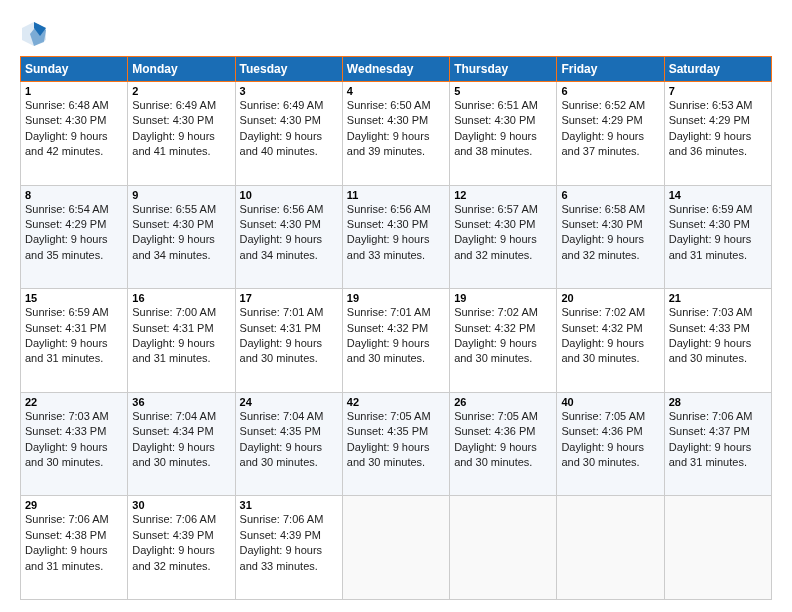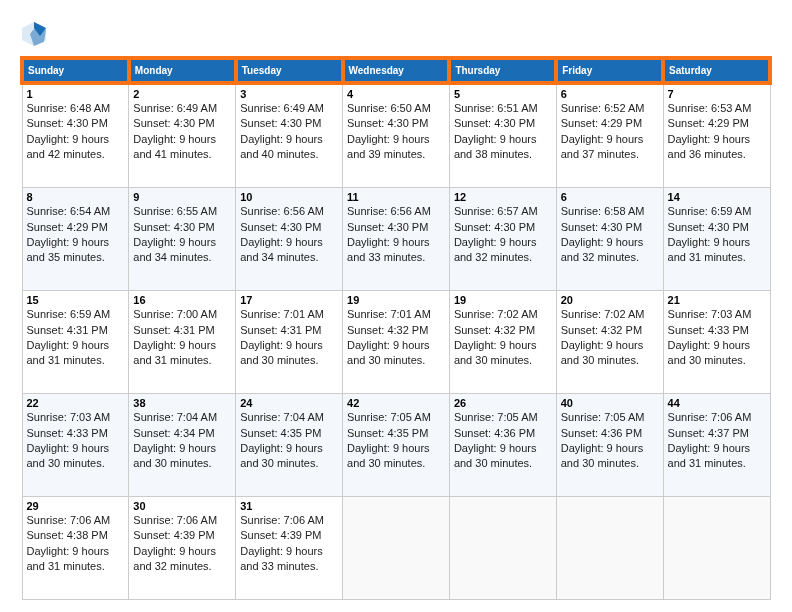--- a/index.html
+++ b/index.html
@@ -57,24 +57,24 @@
     .calendar {
       flex: 1;
       border-collapse: collapse;
       width: 100%;
       font-size: 9.5px;
     }
     .calendar th {
       background: #1a6db5;
       color: #fff;
       font-weight: bold;
-      font-size: 10px;
+      font-size: 12px;
       padding: 5px 4px;
       text-align: left;
-      border: 4px solid #f97316;
+      border: 1px solid #f97316;
     }
     .calendar td {
       border: 1px solid #ccc;
       vertical-align: top;
       padding: 3px 4px;
       width: calc(100% / 7);
       background: #fff;
     }
     .calendar tr:nth-child(even) td {
       background: #f4f7fb;
@@ -154,26 +154,26 @@
           <td><span class="day-num">15</span><span class="cell-text">Sunrise: 6:59 AM<br>Sunset: 4:31 PM<br>Daylight: 9 hours<br>and 31 minutes.</span></td>
           <td><span class="day-num">16</span><span class="cell-text">Sunrise: 7:00 AM<br>Sunset: 4:31 PM<br>Daylight: 9 hours<br>and 31 minutes.</span></td>
           <td><span class="day-num">17</span><span class="cell-text">Sunrise: 7:01 AM<br>Sunset: 4:31 PM<br>Daylight: 9 hours<br>and 30 minutes.</span></td>
           <td><span class="day-num">19</span><span class="cell-text">Sunrise: 7:01 AM<br>Sunset: 4:32 PM<br>Daylight: 9 hours<br>and 30 minutes.</span></td>
           <td><span class="day-num">19</span><span class="cell-text">Sunrise: 7:02 AM<br>Sunset: 4:32 PM<br>Daylight: 9 hours<br>and 30 minutes.</span></td>
           <td><span class="day-num">20</span><span class="cell-text">Sunrise: 7:02 AM<br>Sunset: 4:32 PM<br>Daylight: 9 hours<br>and 30 minutes.</span></td>
           <td><span class="day-num">21</span><span class="cell-text">Sunrise: 7:03 AM<br>Sunset: 4:33 PM<br>Daylight: 9 hours<br>and 30 minutes.</span></td>
         </tr>
         <tr>
           <td><span class="day-num">22</span><span class="cell-text">Sunrise: 7:03 AM<br>Sunset: 4:33 PM<br>Daylight: 9 hours<br>and 30 minutes.</span></td>
-          <td><span class="day-num">38</span><span class="cell-text">Sunrise: 7:04 AM<br>Sunset: 4:34 PM<br>Daylight: 9 hours<br>and 30 minutes.</span></td>
+          <td><span class="day-num">36</span><span class="cell-text">Sunrise: 7:04 AM<br>Sunset: 4:34 PM<br>Daylight: 9 hours<br>and 30 minutes.</span></td>
           <td><span class="day-num">24</span><span class="cell-text">Sunrise: 7:04 AM<br>Sunset: 4:35 PM<br>Daylight: 9 hours<br>and 30 minutes.</span></td>
           <td><span class="day-num">42</span><span class="cell-text">Sunrise: 7:05 AM<br>Sunset: 4:35 PM<br>Daylight: 9 hours<br>and 30 minutes.</span></td>
           <td><span class="day-num">26</span><span class="cell-text">Sunrise: 7:05 AM<br>Sunset: 4:36 PM<br>Daylight: 9 hours<br>and 30 minutes.</span></td>
           <td><span class="day-num">40</span><span class="cell-text">Sunrise: 7:05 AM<br>Sunset: 4:36 PM<br>Daylight: 9 hours<br>and 30 minutes.</span></td>
-          <td><span class="day-num">44</span><span class="cell-text">Sunrise: 7:06 AM<br>Sunset: 4:37 PM<br>Daylight: 9 hours<br>and 31 minutes.</span></td>
+          <td><span class="day-num">28</span><span class="cell-text">Sunrise: 7:06 AM<br>Sunset: 4:37 PM<br>Daylight: 9 hours<br>and 31 minutes.</span></td>
         </tr>
         <tr>
           <td><span class="day-num">29</span><span class="cell-text">Sunrise: 7:06 AM<br>Sunset: 4:38 PM<br>Daylight: 9 hours<br>and 31 minutes.</span></td>
           <td><span class="day-num">30</span><span class="cell-text">Sunrise: 7:06 AM<br>Sunset: 4:39 PM<br>Daylight: 9 hours<br>and 32 minutes.</span></td>
           <td><span class="day-num">31</span><span class="cell-text">Sunrise: 7:06 AM<br>Sunset: 4:39 PM<br>Daylight: 9 hours<br>and 33 minutes.</span></td>
           <td class="empty-cell"></td>
           <td class="empty-cell"></td>
           <td class="empty-cell"></td>
           <td class="empty-cell"></td>
         </tr>

